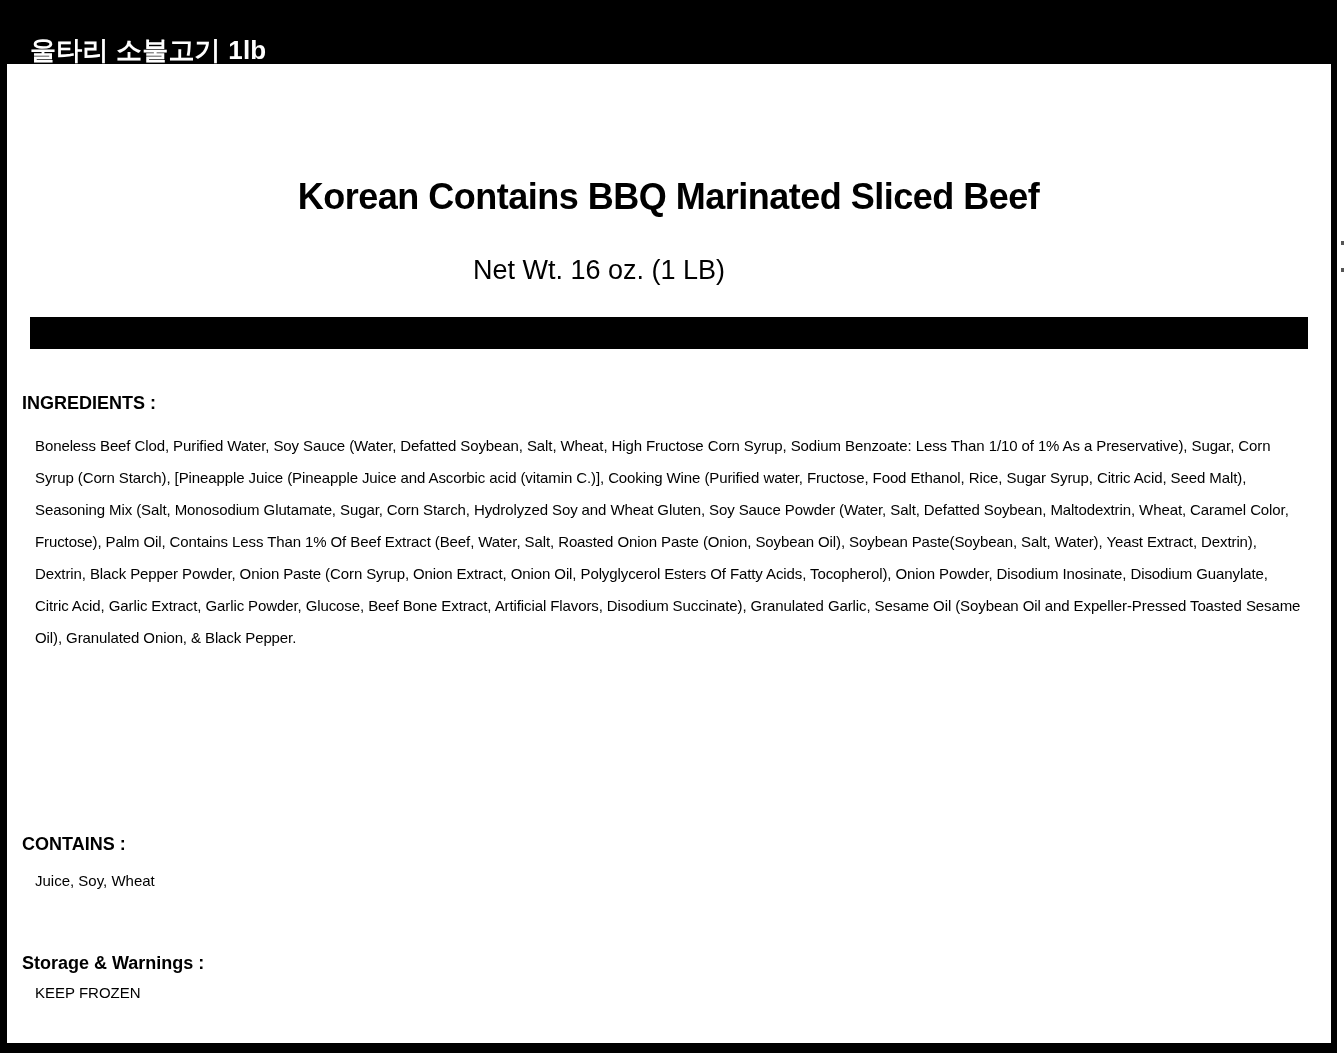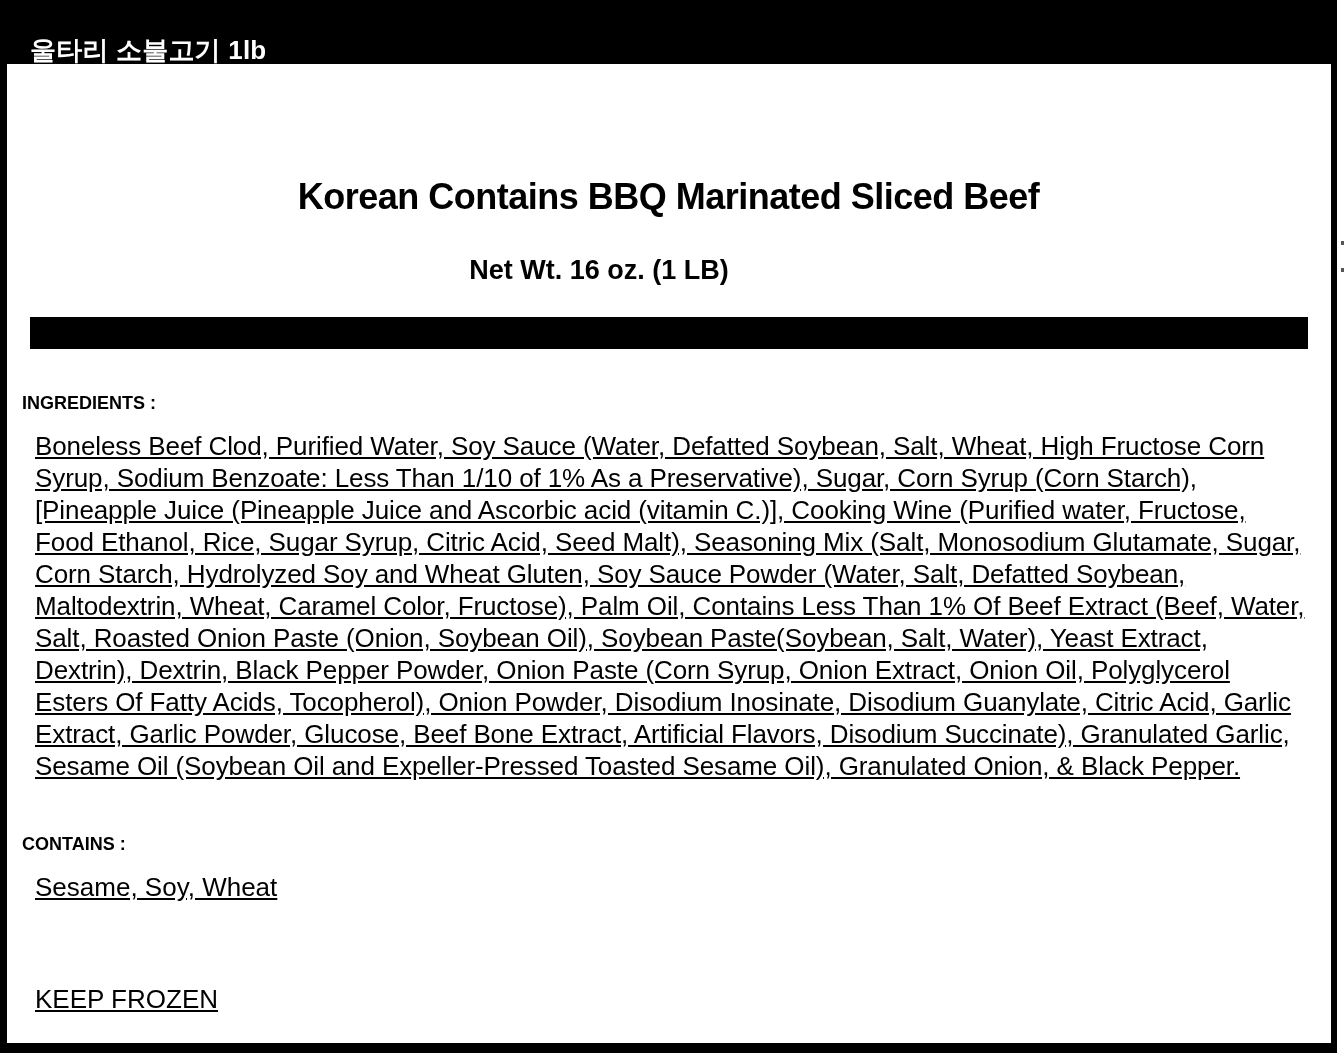--- a/index.html
+++ b/index.html
@@ -52,41 +52,40 @@
     font-size: 36px;
     font-weight: 700;
     letter-spacing: -0.5px;
   }
   .net-weight {
     position: absolute;
     left: 0; top: 255px;
     width: 1198px;
     text-align: center;
     font-size: 27px;
-    font-weight: 700;
+    font-weight: 400;
   }
   .divider-bar {
     position: absolute;
     left: 30px; top: 317px;
     width: 1278px; height: 32px;
     background: #000000;
   }
   .sec-heading {
     position: absolute;
     left: 22px;
     font-size: 18px;
     font-weight: 700;
     white-space: nowrap;
   }
   .sec-body {
     position: absolute;
     left: 35px;
-    font-size: 26px;
+    font-size: 15px;
     font-weight: 400;
-    text-decoration: underline;
   }
   .ingredients-heading { top: 393px; }
   .ingredients-body {
     top: 430px;
     width: 1270px;
     line-height: 32px;
     letter-spacing: -0.1px;
   }
   .contains-heading { top: 834px; text-align: center; }
   .contains-body { top: 872px; }
@@ -115,20 +114,21 @@
   <h1 class="product-title">Korean Contains BBQ Marinated Sliced Beef</h1>
 
   <div class="net-weight">Net Wt. 16 oz. (1 LB)</div>
 
   <div class="divider-bar"></div>
 
   <h2 class="sec-heading ingredients-heading">INGREDIENTS :</h2>
   <p class="sec-body ingredients-body">Boneless Beef Clod, Purified Water, Soy Sauce (Water, Defatted Soybean, Salt, Wheat, High Fructose Corn Syrup, Sodium Benzoate: Less Than 1/10 of 1% As a Preservative), Sugar, Corn Syrup (Corn Starch), [Pineapple Juice (Pineapple Juice and Ascorbic acid (vitamin C.)], Cooking Wine (Purified water, Fructose, Food Ethanol, Rice, Sugar Syrup, Citric Acid, Seed Malt), Seasoning Mix (Salt, Monosodium Glutamate, Sugar, Corn Starch, Hydrolyzed Soy and Wheat Gluten, Soy Sauce Powder (Water, Salt, Defatted Soybean, Maltodextrin, Wheat, Caramel Color, Fructose), Palm Oil, Contains Less Than 1% Of Beef Extract (Beef, Water, Salt, Roasted Onion Paste (Onion, Soybean Oil), Soybean Paste(Soybean, Salt, Water), Yeast Extract, Dextrin), Dextrin, Black Pepper Powder, Onion Paste (Corn Syrup, Onion Extract, Onion Oil, Polyglycerol Esters Of Fatty Acids, Tocopherol), Onion Powder, Disodium Inosinate, Disodium Guanylate, Citric Acid, Garlic Extract, Garlic Powder, Glucose, Beef Bone Extract, Artificial Flavors, Disodium Succinate), Granulated Garlic, Sesame Oil (Soybean Oil and Expeller-Pressed Toasted Sesame Oil), Granulated Onion, &amp; Black Pepper.</p>
 
   <h2 class="sec-heading contains-heading">CONTAINS :</h2>
-  <p class="sec-body contains-body">Sesame, Soy, Wheat</p>
+  <p class="sec-body contains-body">Juice, Soy, Wheat</p>
 
+  <h2 class="sec-heading storage-heading">Storage &amp; Warnings :</h2>
   <p class="sec-body storage-body">KEEP FROZEN</p>
 
   <div class="edge-mark edge-mark-1"></div>
   <div class="edge-mark edge-mark-2"></div>
 
 </div>
 
 </body></html>

